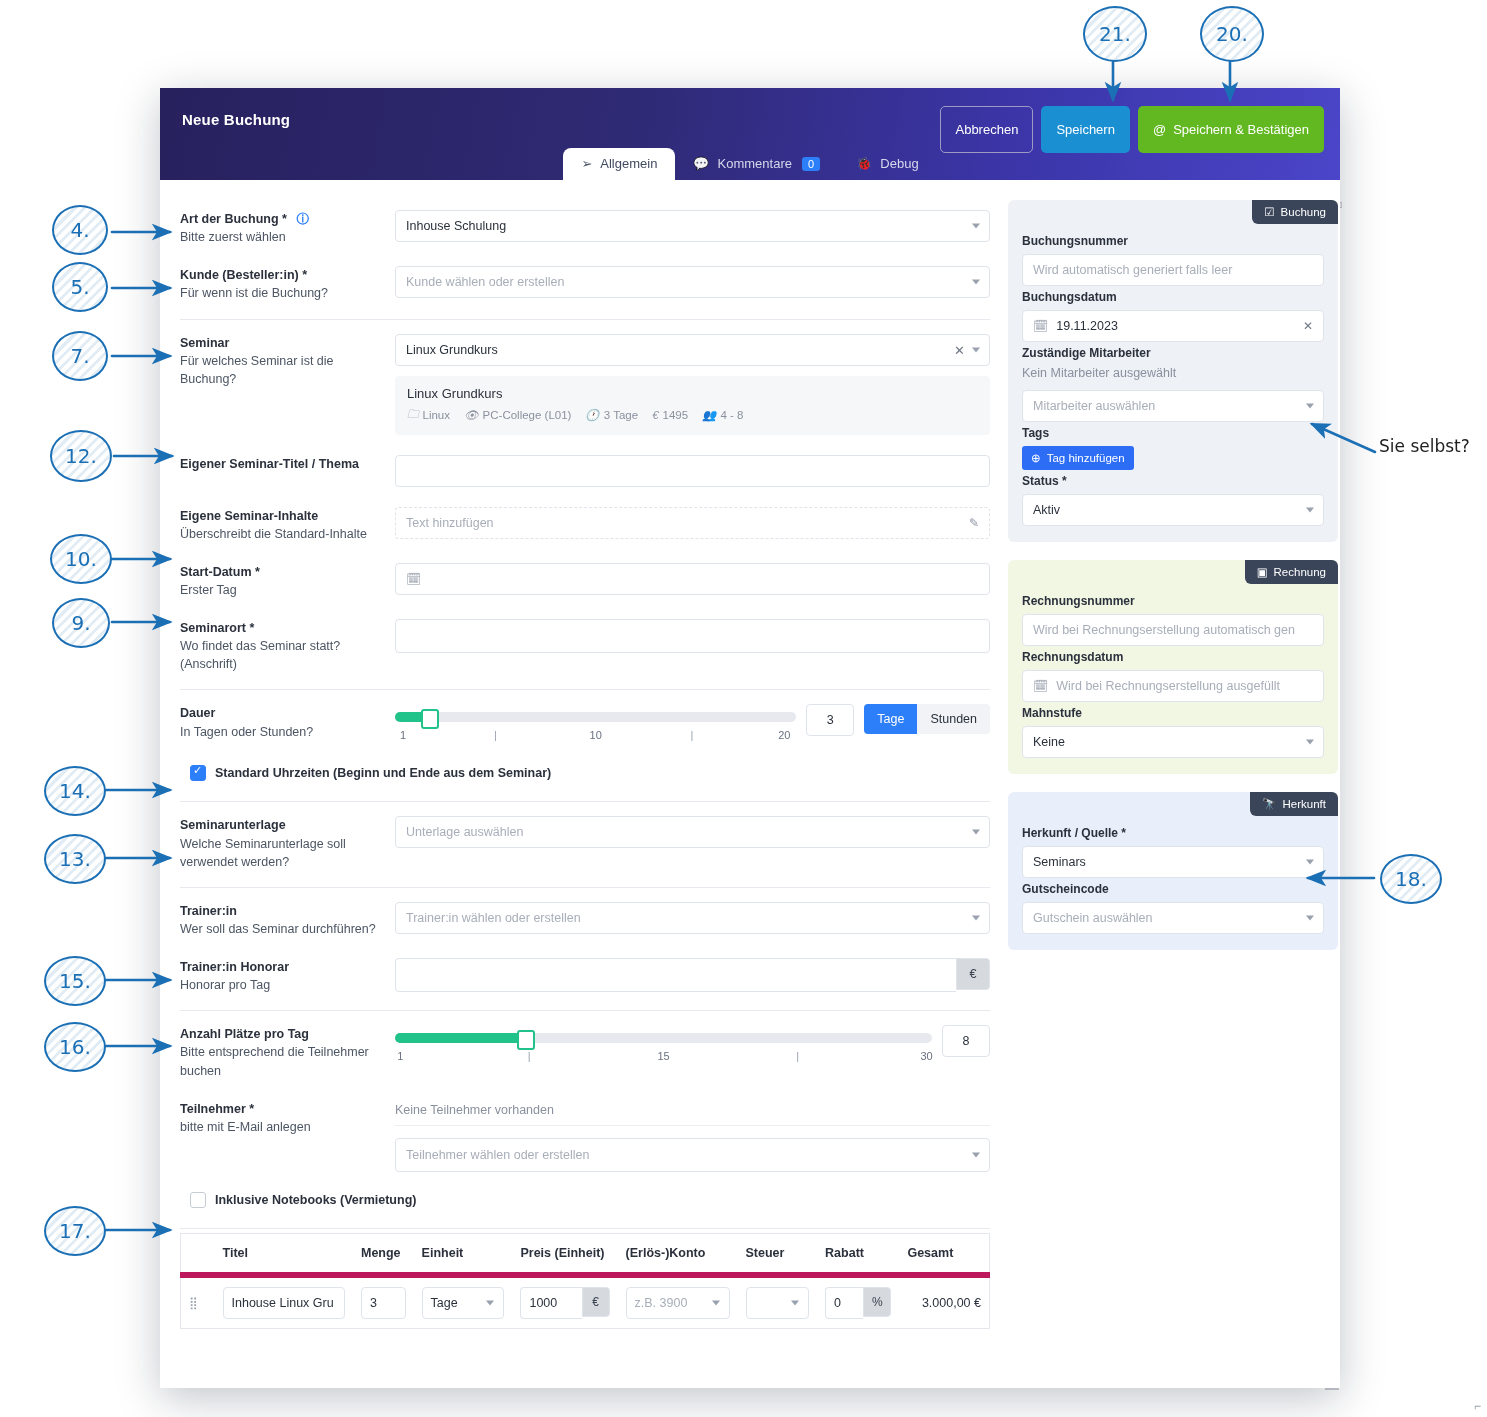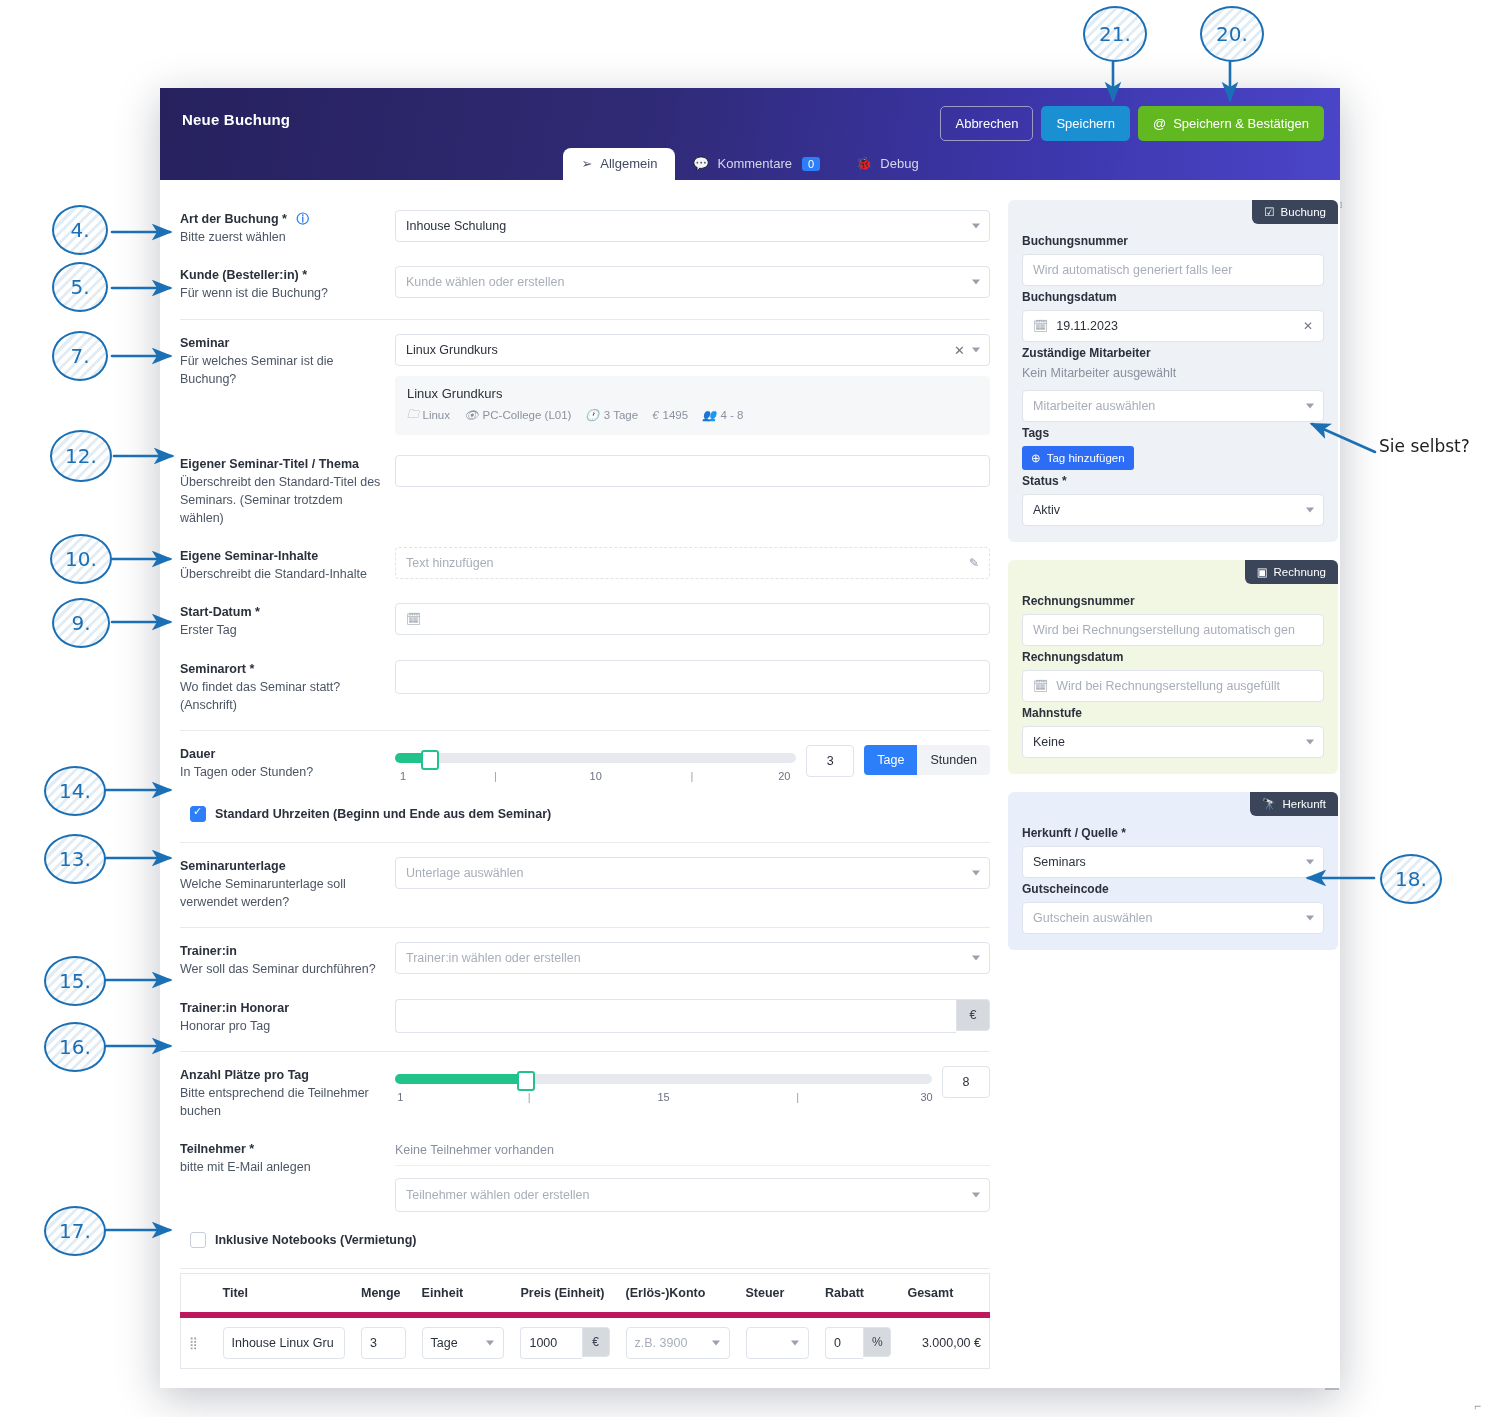--- a/index.html
+++ b/index.html
@@ -21,21 +21,21 @@
     overflow:hidden;
   }
   #modal-header{
     position:relative;height:92px;
     background:linear-gradient(100deg,#27215e 0%,#2f2a74 40%,#3b35a8 72%,#4b45c9 100%);
   }
   #modal-title{
     position:absolute;left:22px;top:23px;color:#fff;font-size:15px;font-weight:bold;letter-spacing:.2px;
   }
   #header-actions{position:absolute;right:16px;top:18px;display:flex;gap:8px;align-items:center;}
-  .btn{border-radius:5px;font-size:13px;padding:10px 14px;cursor:pointer;border:1px solid transparent;white-space:nowrap;line-height:1;}
+  .btn{border-radius:5px;font-size:13px;padding:16px 14px;cursor:pointer;border:1px solid transparent;white-space:nowrap;line-height:1;}
   .btn-ghost{background:transparent;border:1px solid #9d9bc4;color:#ffffff;}
   .btn-blue{background:#1a8fd1;color:#fff;}
   .btn-green{background:#62b821;color:#fff;display:flex;align-items:center;gap:7px;}
   .btn-green .gicon{font-size:13px;}
 
   
   #tabs{position:absolute;left:0;bottom:0;width:100%;height:32px;display:flex;align-items:flex-end;justify-content:center;gap:0px;}
   .tab{display:flex;align-items:center;gap:8px;font-size:13px;color:#d7d7ea;padding:8px 18px 9px 18px;cursor:pointer;}
   .tab.active{background:#ffffff;color:#414a60;border-radius:8px 8px 0 0;font-weight:normal;}
   .tab .ti{font-size:13px;opacity:.95;display:inline-block;}
@@ -281,21 +281,20 @@
                   <b style="font-weight:normal">4 - 8</b>
                 </span>
             </div>
           </div>
         </div>
       </div>
 
       <div class="frow">
         <div class="flabel">
           <div class="lt">Eigener Seminar-Titel / Thema</div>
-          <div class="lh">Überschreibt den Standard-Titel des Seminars. (Seminar trotzdem wählen)</div>
         </div>
         <div class="fctl">
           <div class="inp">
             <span></span>
           </div>
         </div>
       </div>
 
       <div class="frow">
         <div class="flabel">

